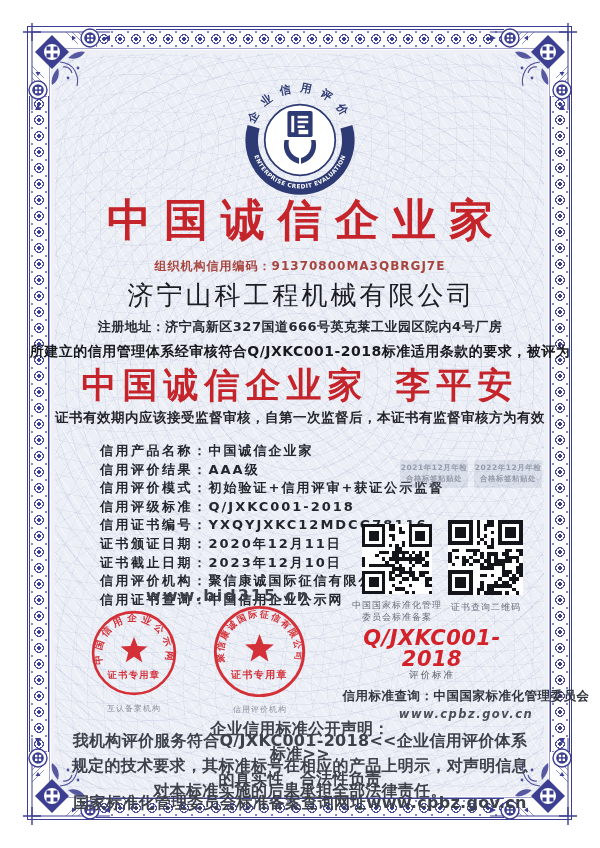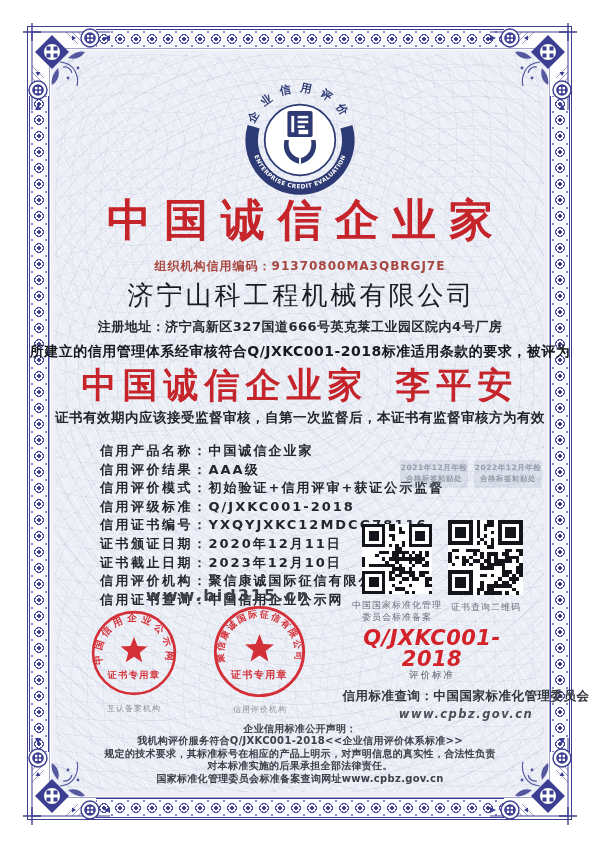--- a/index.html
+++ b/index.html
@@ -91,21 +91,21 @@
   .std-query .q2{font-size:11.5px;font-weight:600;color:#494e57;letter-spacing:1.5px;margin-top:2px;font-style:italic;}
 
   .stamp{opacity:.93;}
   .stamp-1{left:90px;top:609px;width:88px;height:88px;}
   .stamp-2{left:212px;top:604px;width:95px;height:95px;}
   .stamp-cap{font-size:8px;color:#8d919b;letter-spacing:1px;text-align:center;}
   .stamp-cap-1{left:94px;top:703px;width:80px;}
   .stamp-cap-2{left:219px;top:704px;width:82px;}
 
   .declaration{left:70px;top:723px;width:460px;text-align:center;
-    font-size:10px;line-height:12.4px;color:#3d414a;font-weight:600;letter-spacing:.3px;}
+    font-size:16px;line-height:12.4px;color:#3d414a;font-weight:600;letter-spacing:.3px;}
 </style>
 </head>
 <body>
 
 <svg width="0" height="0" style="position:absolute">
   <defs>
     <symbol id="cornerOrn" viewBox="0 0 92 92">
       <g stroke="#3c3e91" fill="none" stroke-width="1">
         <path d="M10 88 V10 H88"></path>
         <path d="M44 10 l12 12 M50 10 l12 12 M56 10 l12 12 M62 10 l12 12" stroke-width=".7" opacity=".75"></path>

